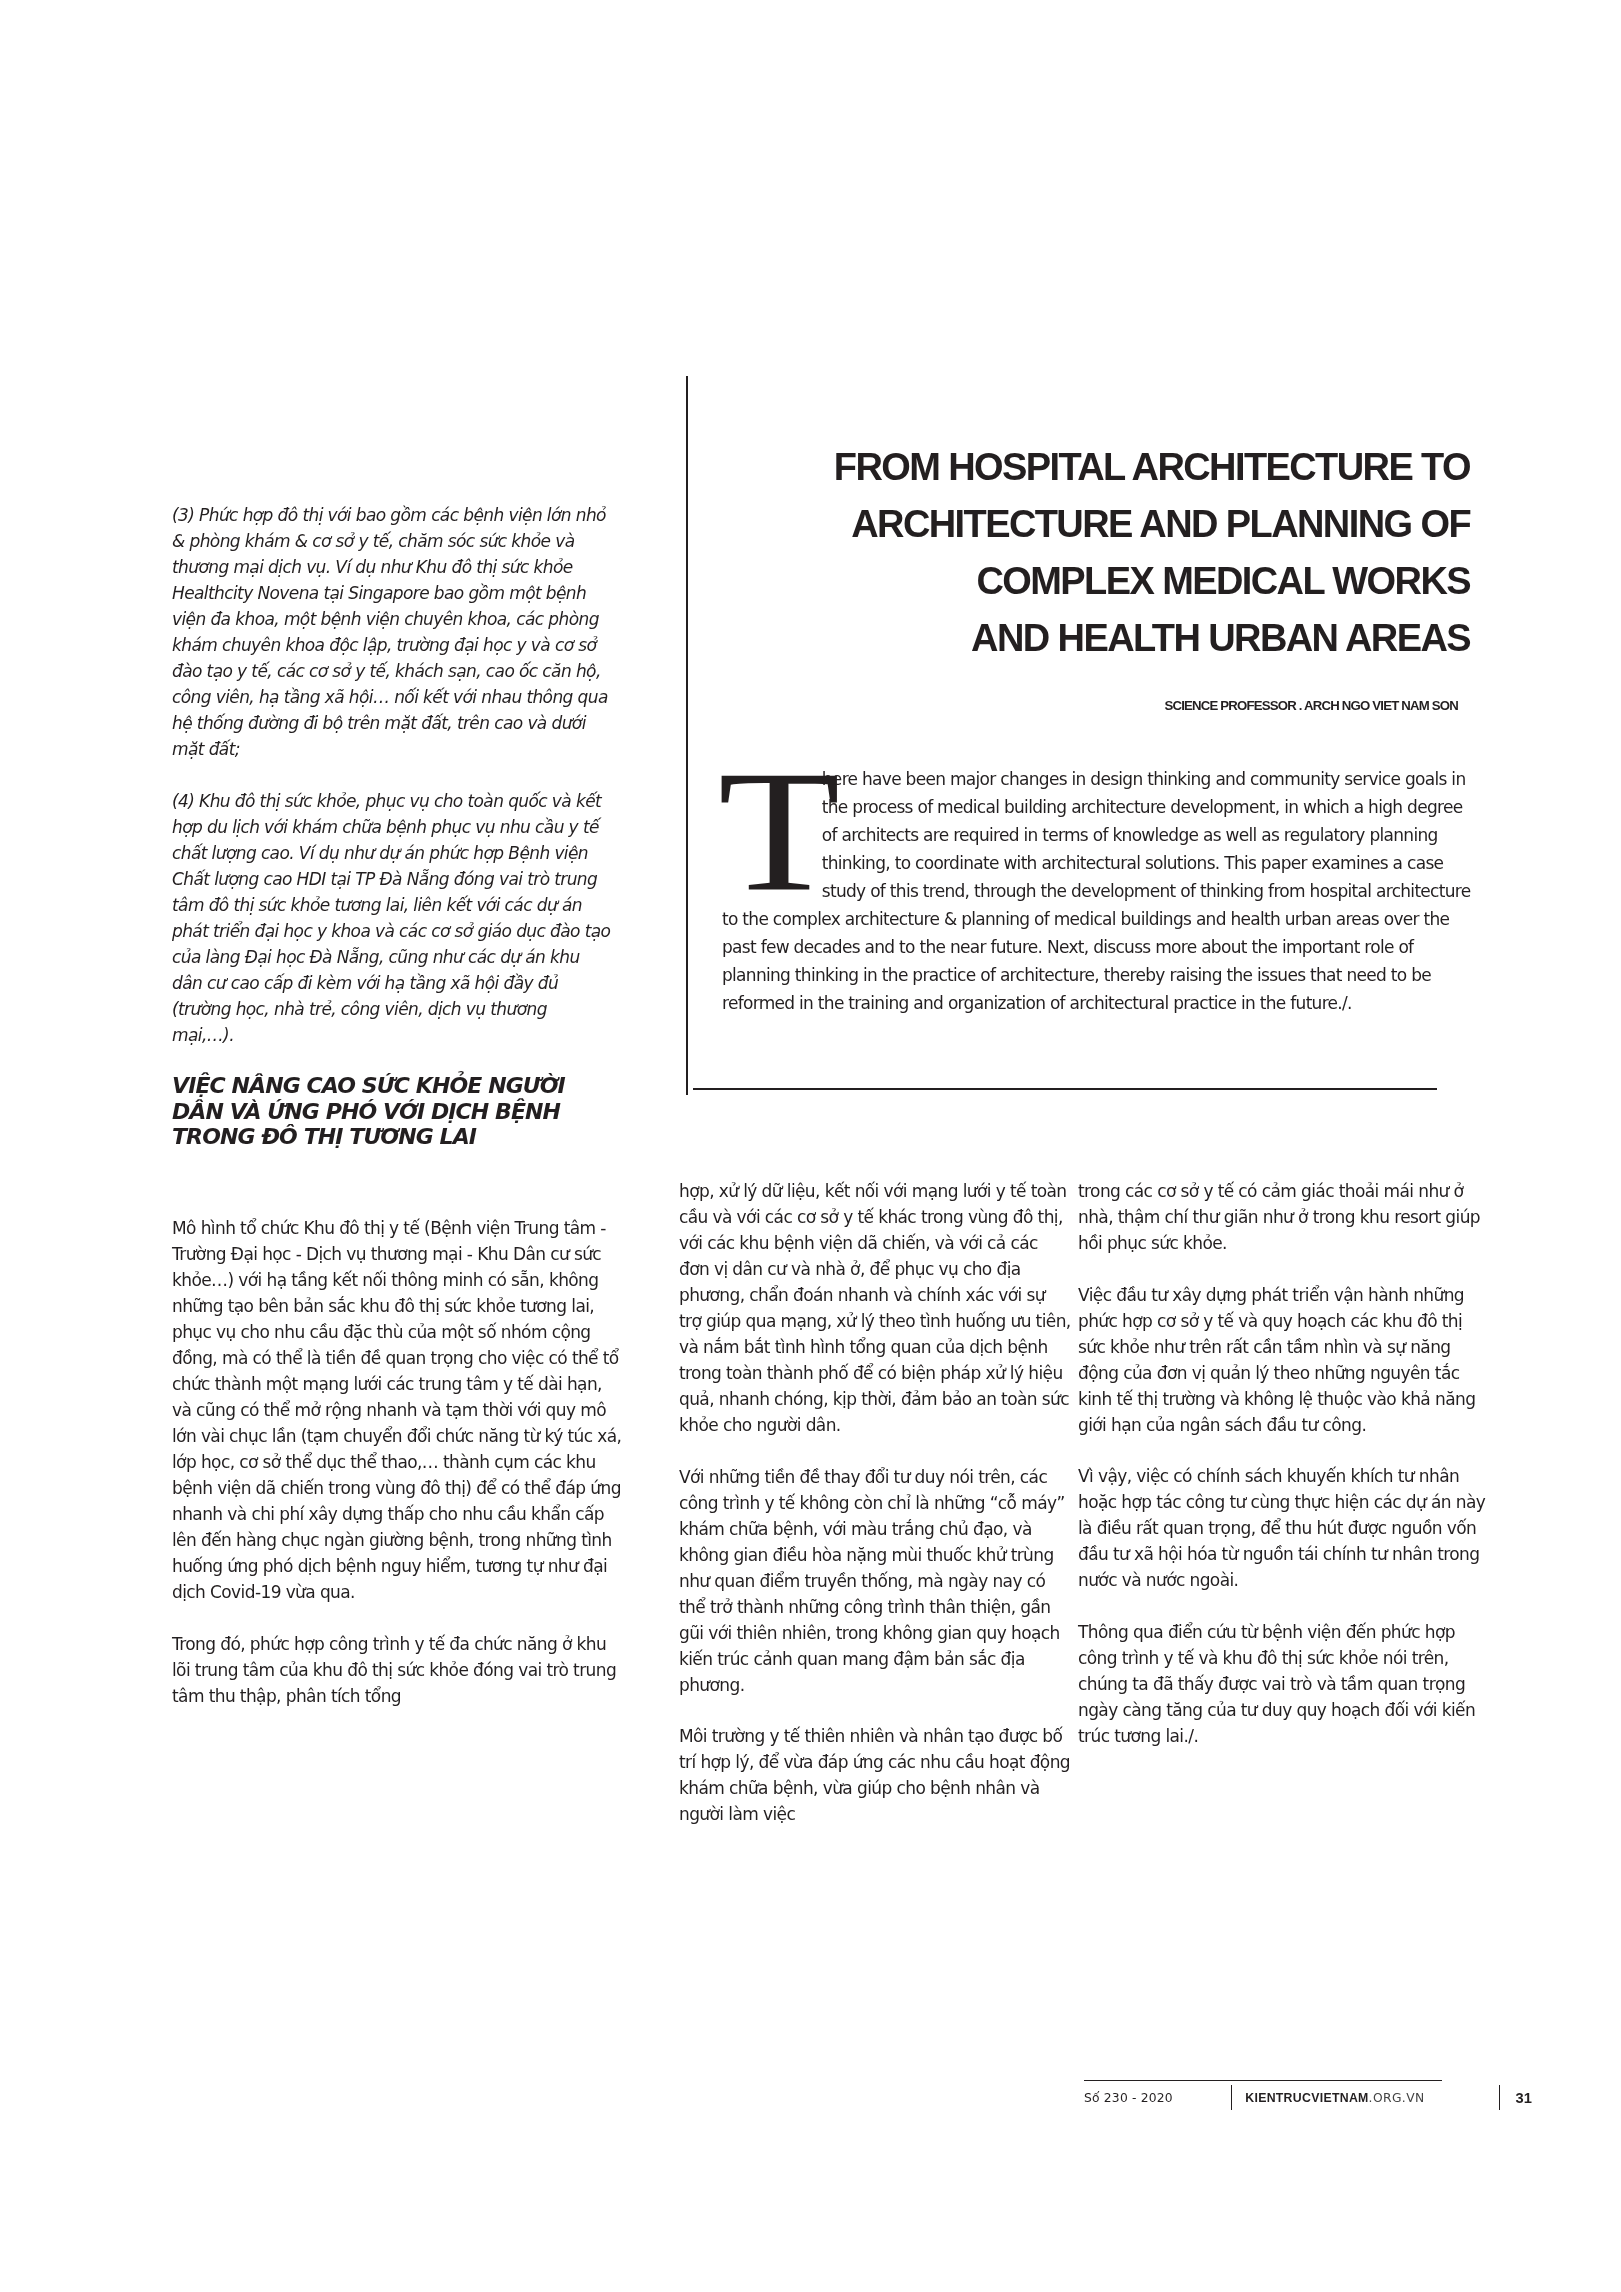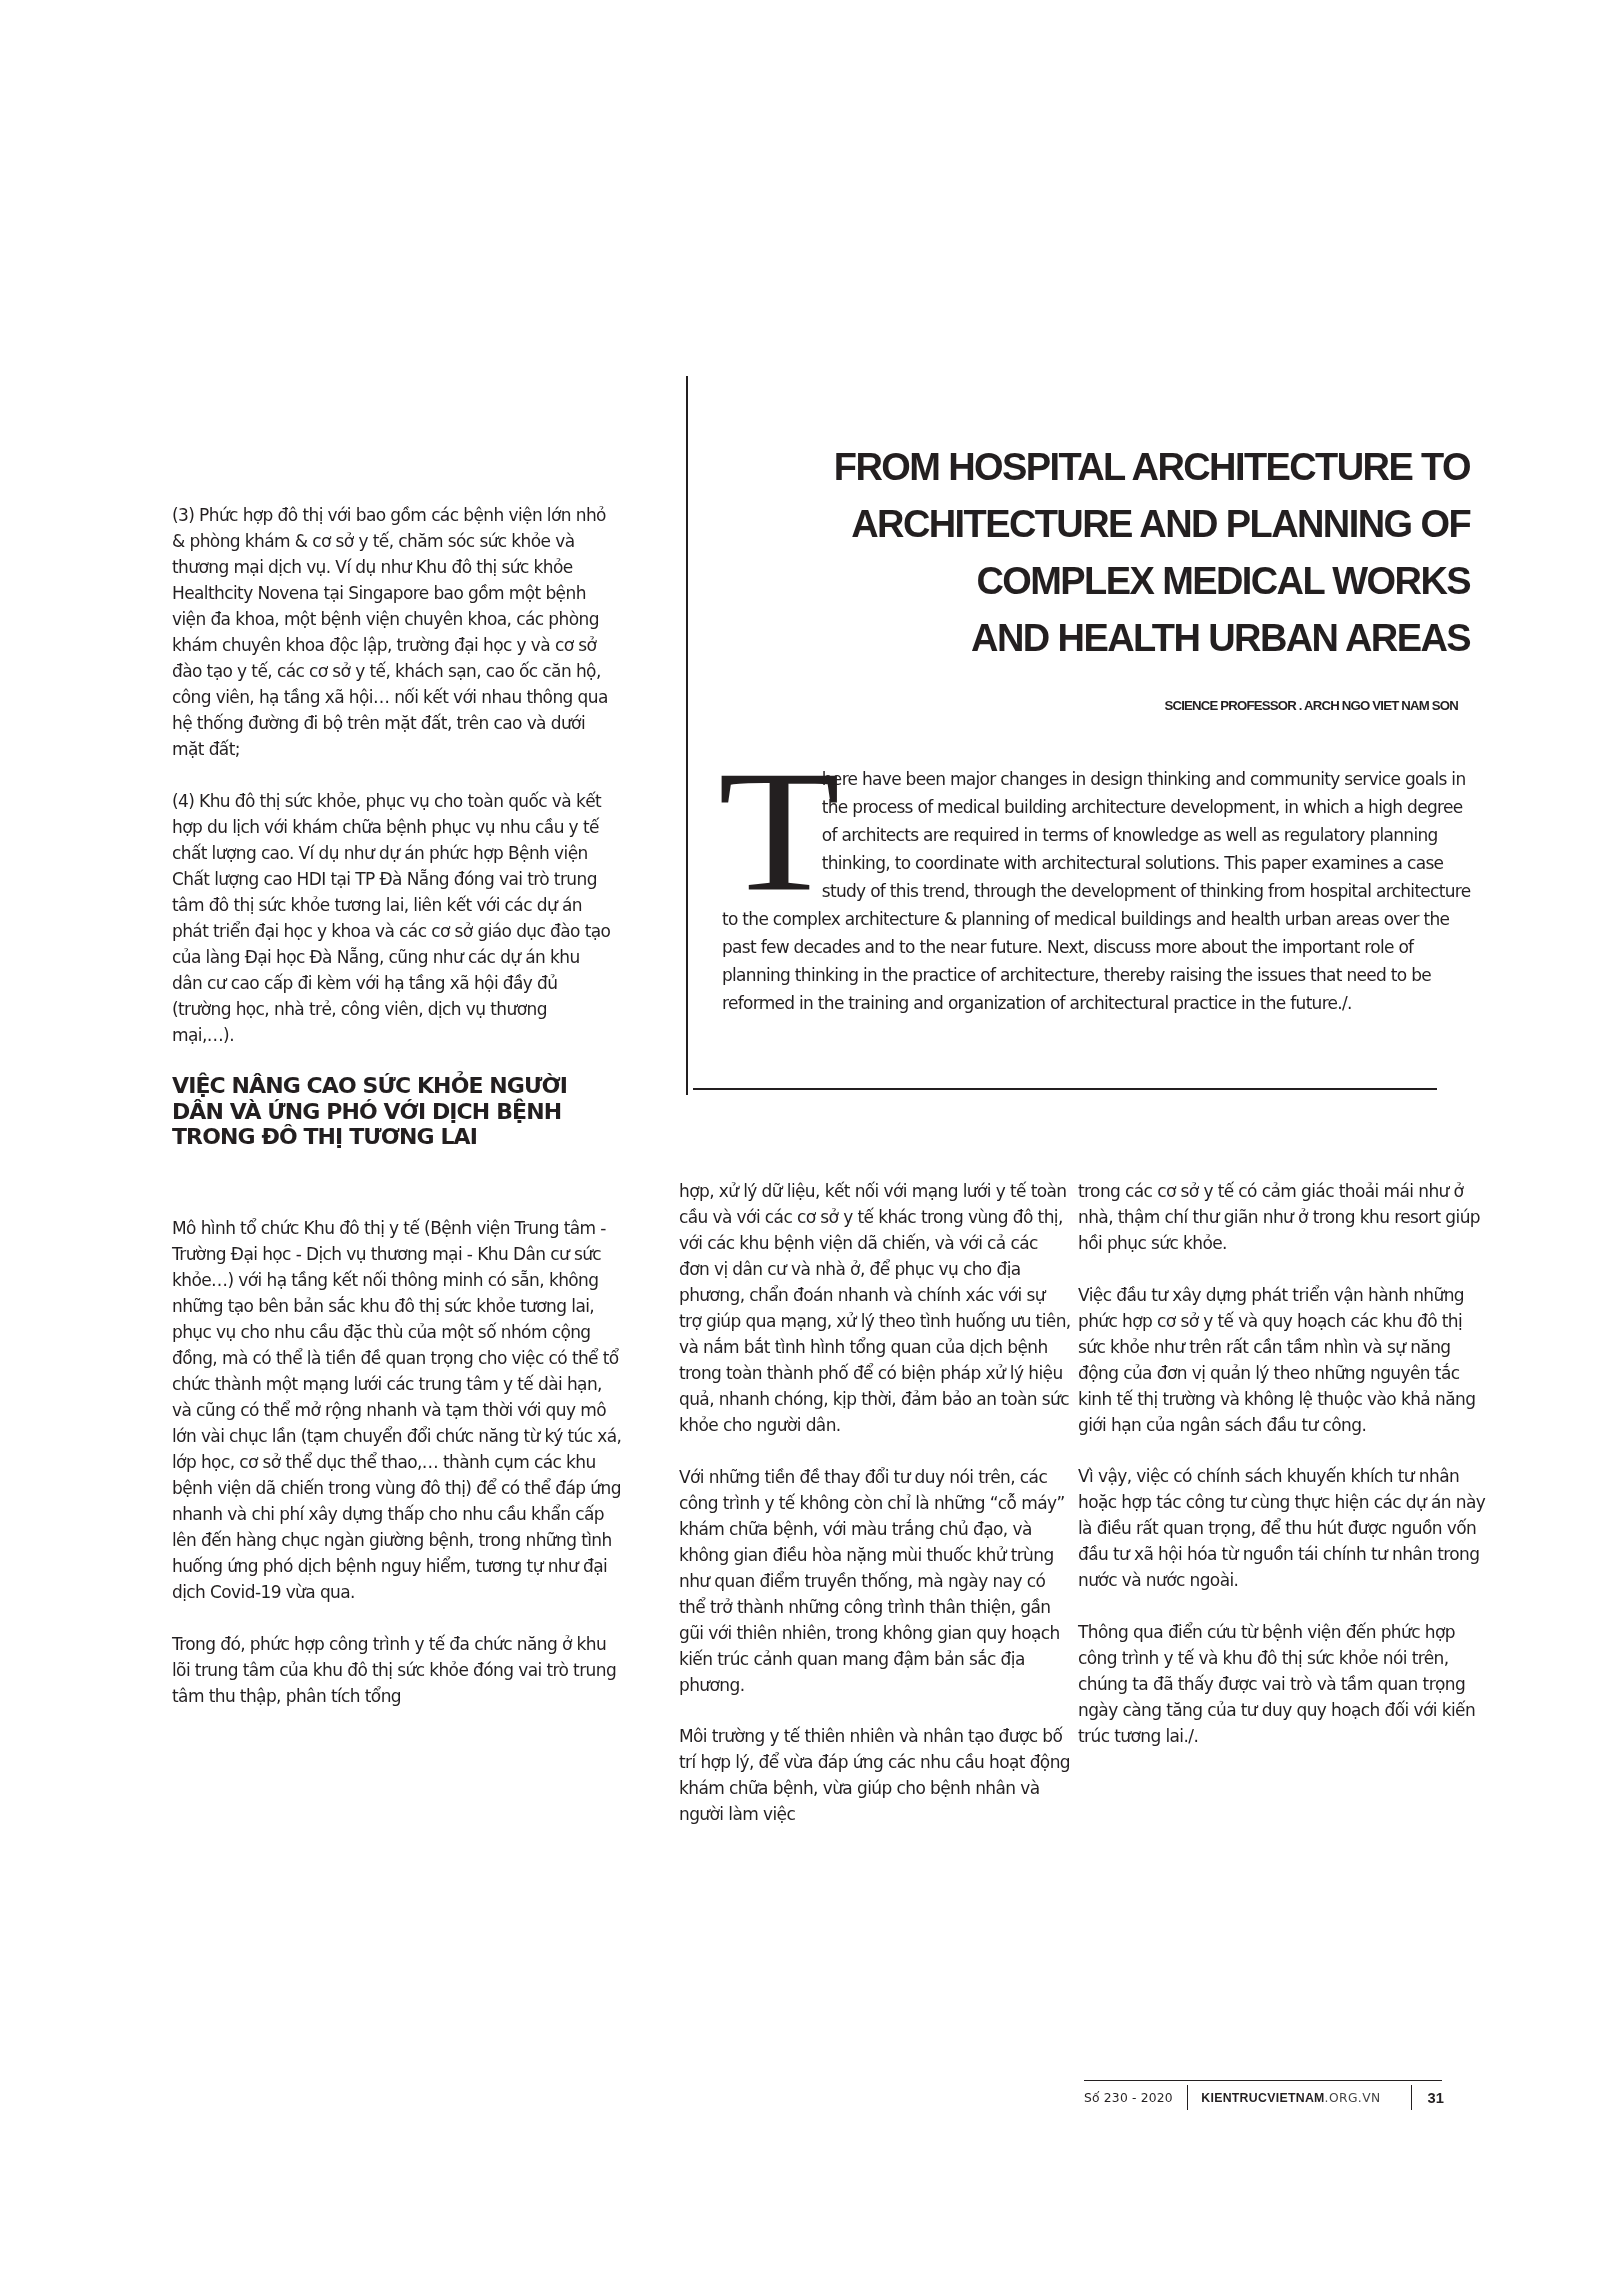--- a/index.html
+++ b/index.html
@@ -7,31 +7,31 @@
   .abs { position: absolute; }
   .col-text { font-family: "DejaVu Sans", sans-serif; font-size: 17px; line-height: 26px; letter-spacing: -0.6px; color: #231f20; }
   .col-text p { margin: 0 0 25.5px 0; white-space: pre-line; }
   .heading-vn { font-family: "DejaVu Sans", sans-serif; font-weight: bold; font-size: 22px; line-height: 25.5px; letter-spacing: -0.9px; white-space: pre-line; margin: 0 0 25.5px 0; }
   .title { font-family: "Liberation Sans", sans-serif; font-weight: bold; font-size: 38px; line-height: 57px; text-align: right; letter-spacing: -1.6px; white-space: pre-line; color: #231f20; }
   .byline { font-family: "Liberation Sans", sans-serif; font-weight: bold; font-size: 13.2px; letter-spacing: -0.8px; text-align: right; }
   .abstract { font-family: "DejaVu Sans", sans-serif; font-size: 17px; line-height: 28px; letter-spacing: -0.7px; color: #231f20; }
   .dropcap { float: left; font-family: "Liberation Serif", serif; font-size: 174px; line-height: 137px; height: 137px; margin: -2px 13.7px 0 -3.9px; font-weight: normal; transform: scaleX(1.15); transform-origin: left top; width: 90px; }
   .vrule { background: #231f20; width: 2px; }
   .hrule { background: #231f20; height: 2px; }
-  .footer { font-family: "DejaVu Sans", sans-serif; font-size: 12.3px; display: flex; align-items: center; color: #231f20; }
+  .footer { font-family: "DejaVu Sans", sans-serif; font-size: 12.3px; display: flex; align-items: center; color: #231f20; gap: 44px; }
   .footer .issue { padding-right: 13.7px; letter-spacing: 0.2px; }
   .footer .site { border-left: 1.5px solid #231f20; padding: 0 13.7px 0 13.7px; height: 25.5px; display: flex; align-items: center; width: 196px; }
   .footer .site b { font-family: "Liberation Sans", sans-serif; font-weight: 900; letter-spacing: 0.3px; }
   .footer .site span.dom { font-weight: normal; color: #444; letter-spacing: 0.4px; }
   .footer .page { border-left: 1.5px solid #231f20; padding-left: 15.7px; height: 25.5px; display: flex; align-items: center; font-family: "Liberation Sans", sans-serif; font-weight: 900; font-size: 14.7px; }
 </style>
 </head>
 <body>
 
-<div class="abs col-text" style="left:172px; top:502px; width:441px;">
+<div class="abs col-text" style="left:172px; top:502px; width:441px;font-style:italic;">
   <p>(3) Phức hợp đô thị với bao gồm các bệnh viện lớn nhỏ &amp; phòng khám &amp; cơ sở y tế, chăm sóc sức khỏe và thương mại dịch vụ. Ví dụ như Khu đô thị sức khỏe Healthcity Novena tại Singapore bao gồm một bệnh viện đa khoa, một bệnh viện chuyên khoa, các phòng khám chuyên khoa độc lập, trường đại học y và cơ sở đào tạo y tế, các cơ sở y tế, khách sạn, cao ốc căn hộ, công viên, hạ tầng xã hội… nối kết với nhau thông qua hệ thống đường đi bộ trên mặt đất, trên cao và dưới mặt đất;</p>
   <p>(4) Khu đô thị sức khỏe, phục vụ cho toàn quốc và kết hợp du lịch với khám chữa bệnh phục vụ nhu cầu y tế chất lượng cao. Ví dụ như dự án phức hợp Bệnh viện Chất lượng cao HDI tại TP Đà Nẵng đóng vai trò trung tâm đô thị sức khỏe tương lai, liên kết với các dự án phát triển đại học y khoa và các cơ sở giáo dục đào tạo của làng Đại học Đà Nẵng, cũng như các dự án khu dân cư cao cấp đi kèm với hạ tầng xã hội đầy đủ (trường học, nhà trẻ, công viên, dịch vụ thương mại,…).</p>
   <div class="heading-vn" style="margin-top:25.5px;">VIỆC NÂNG CAO SỨC KHỎE NGƯỜI DÂN VÀ ỨNG PHÓ VỚI DỊCH BỆNH TRONG ĐÔ THỊ TƯƠNG LAI</div>
 </div>
 
 <div class="abs vrule" style="left:686px; top:376px; height:719px;"></div>
 
 <div class="abs title" style="left:692px; top:439px; width:778px;">FROM HOSPITAL ARCHITECTURE TO
 ARCHITECTURE AND PLANNING OF
 COMPLEX MEDICAL WORKS

